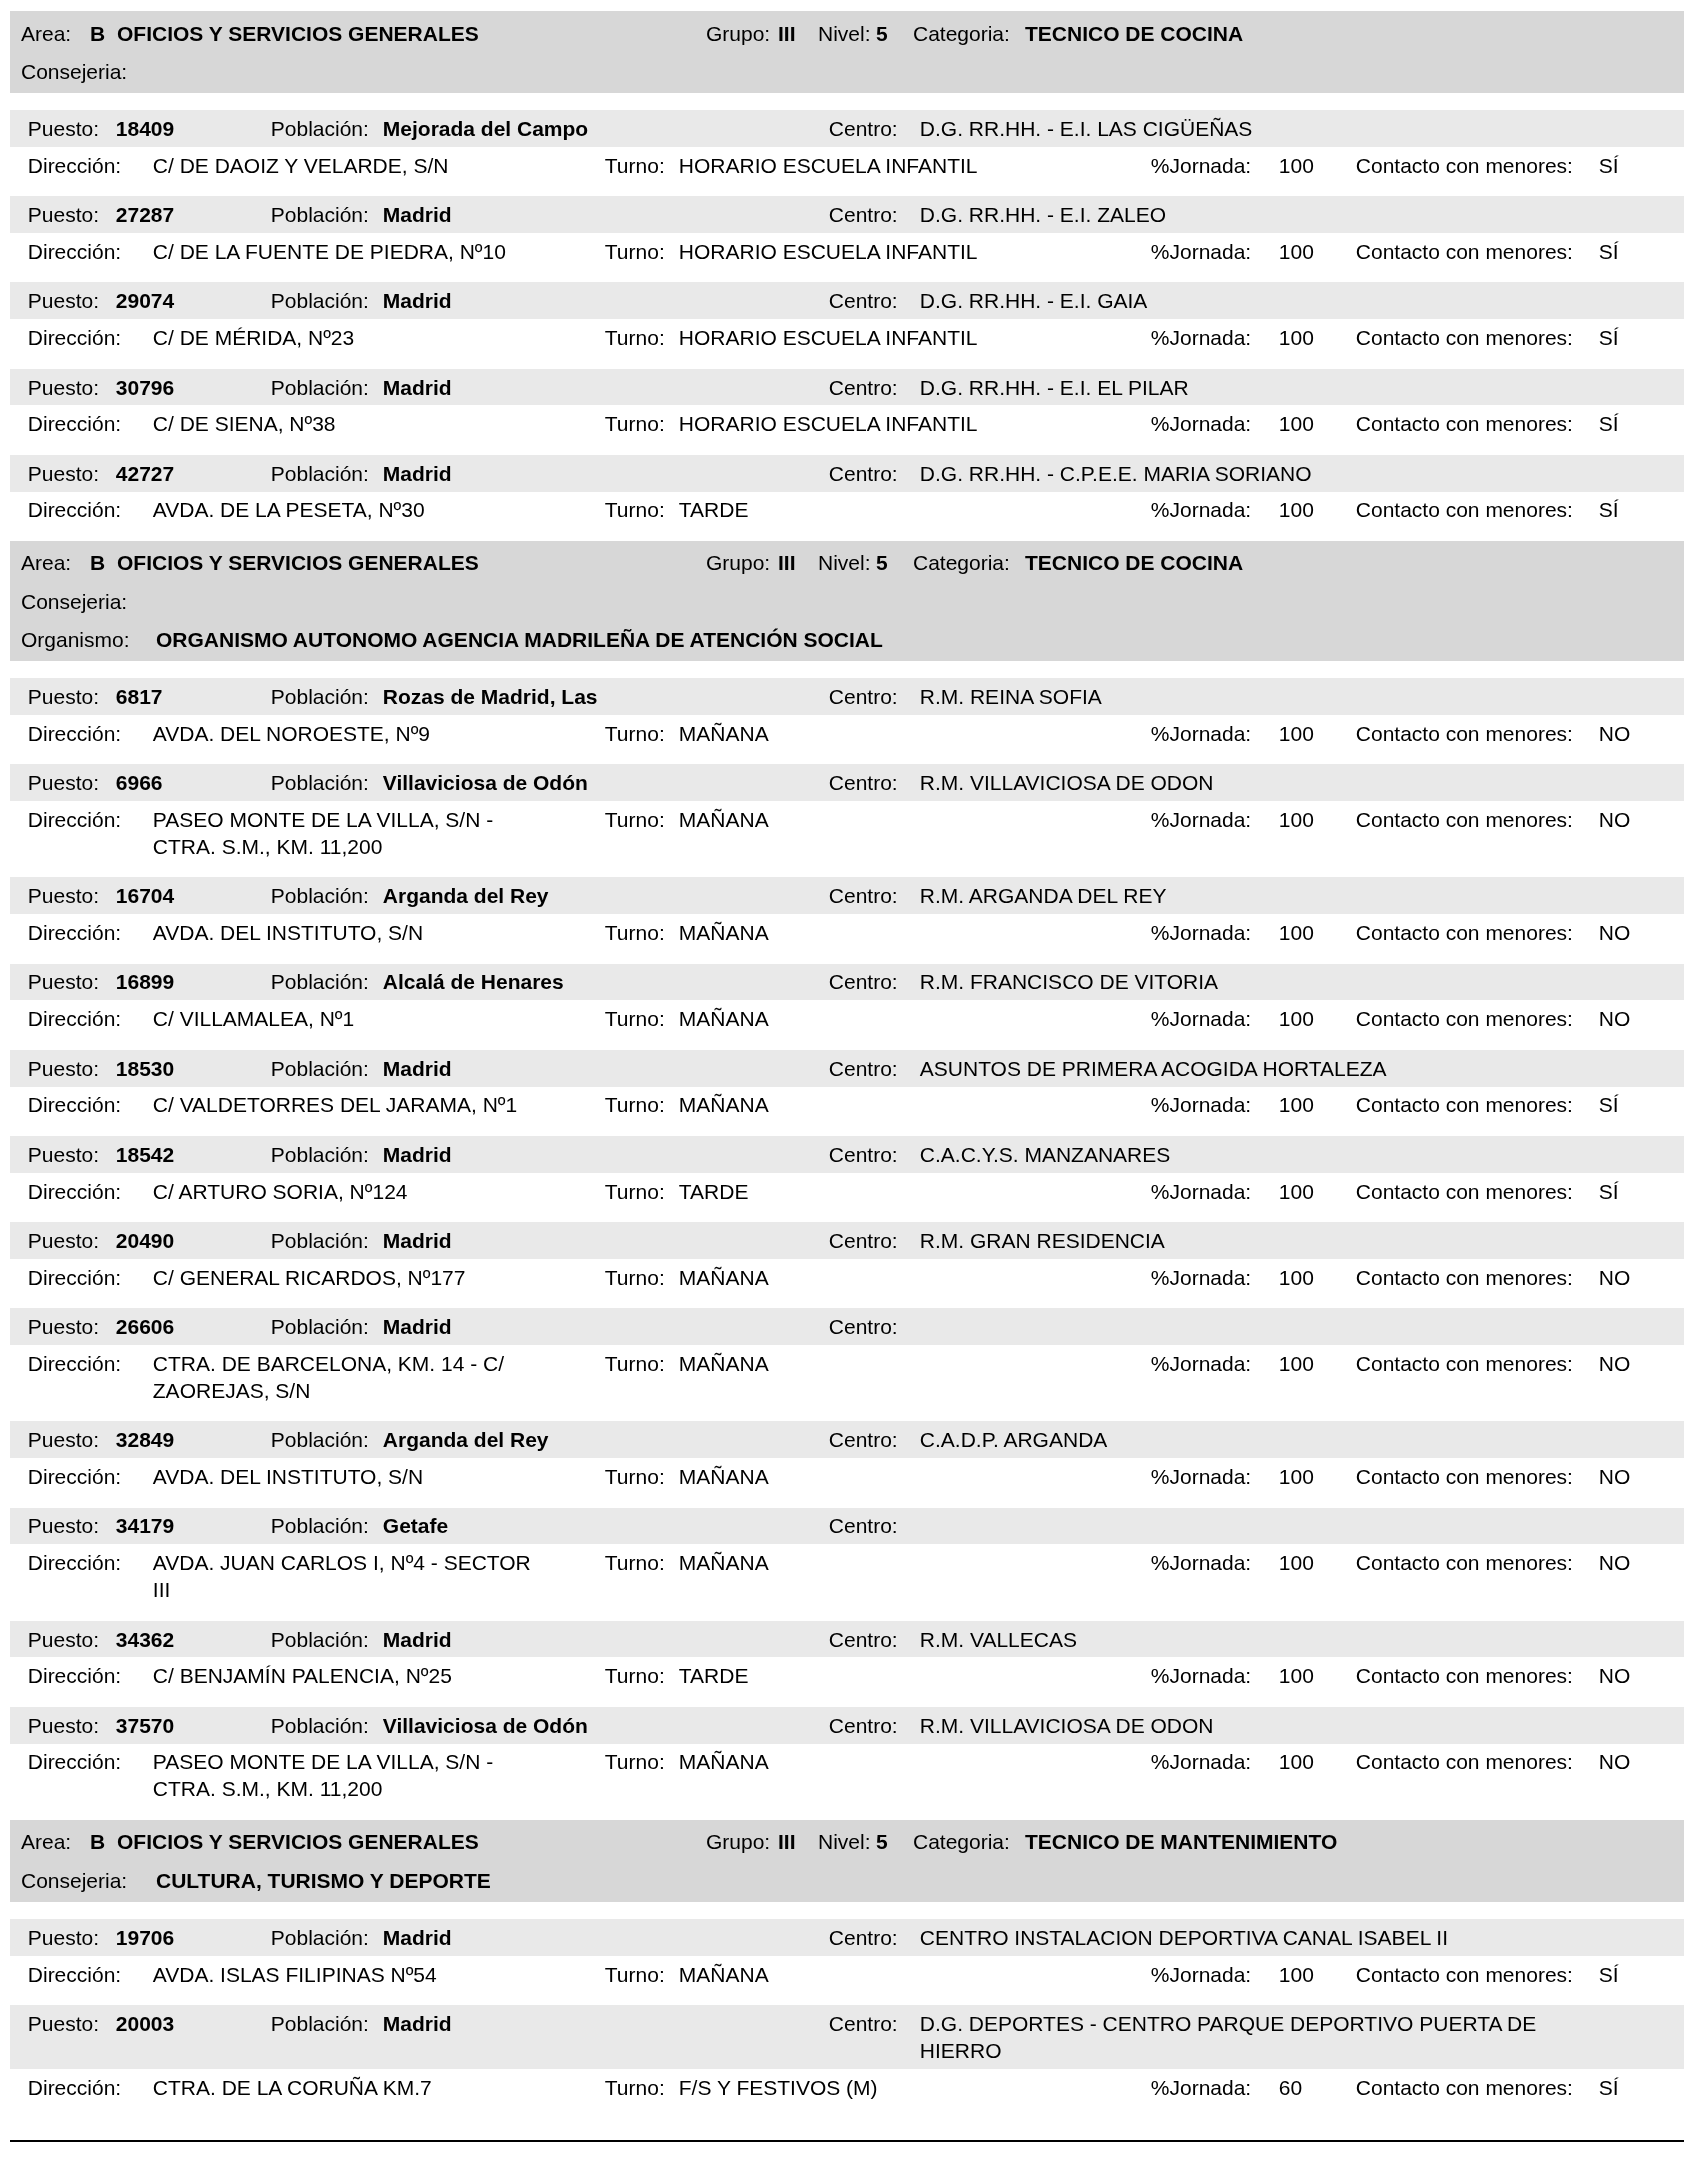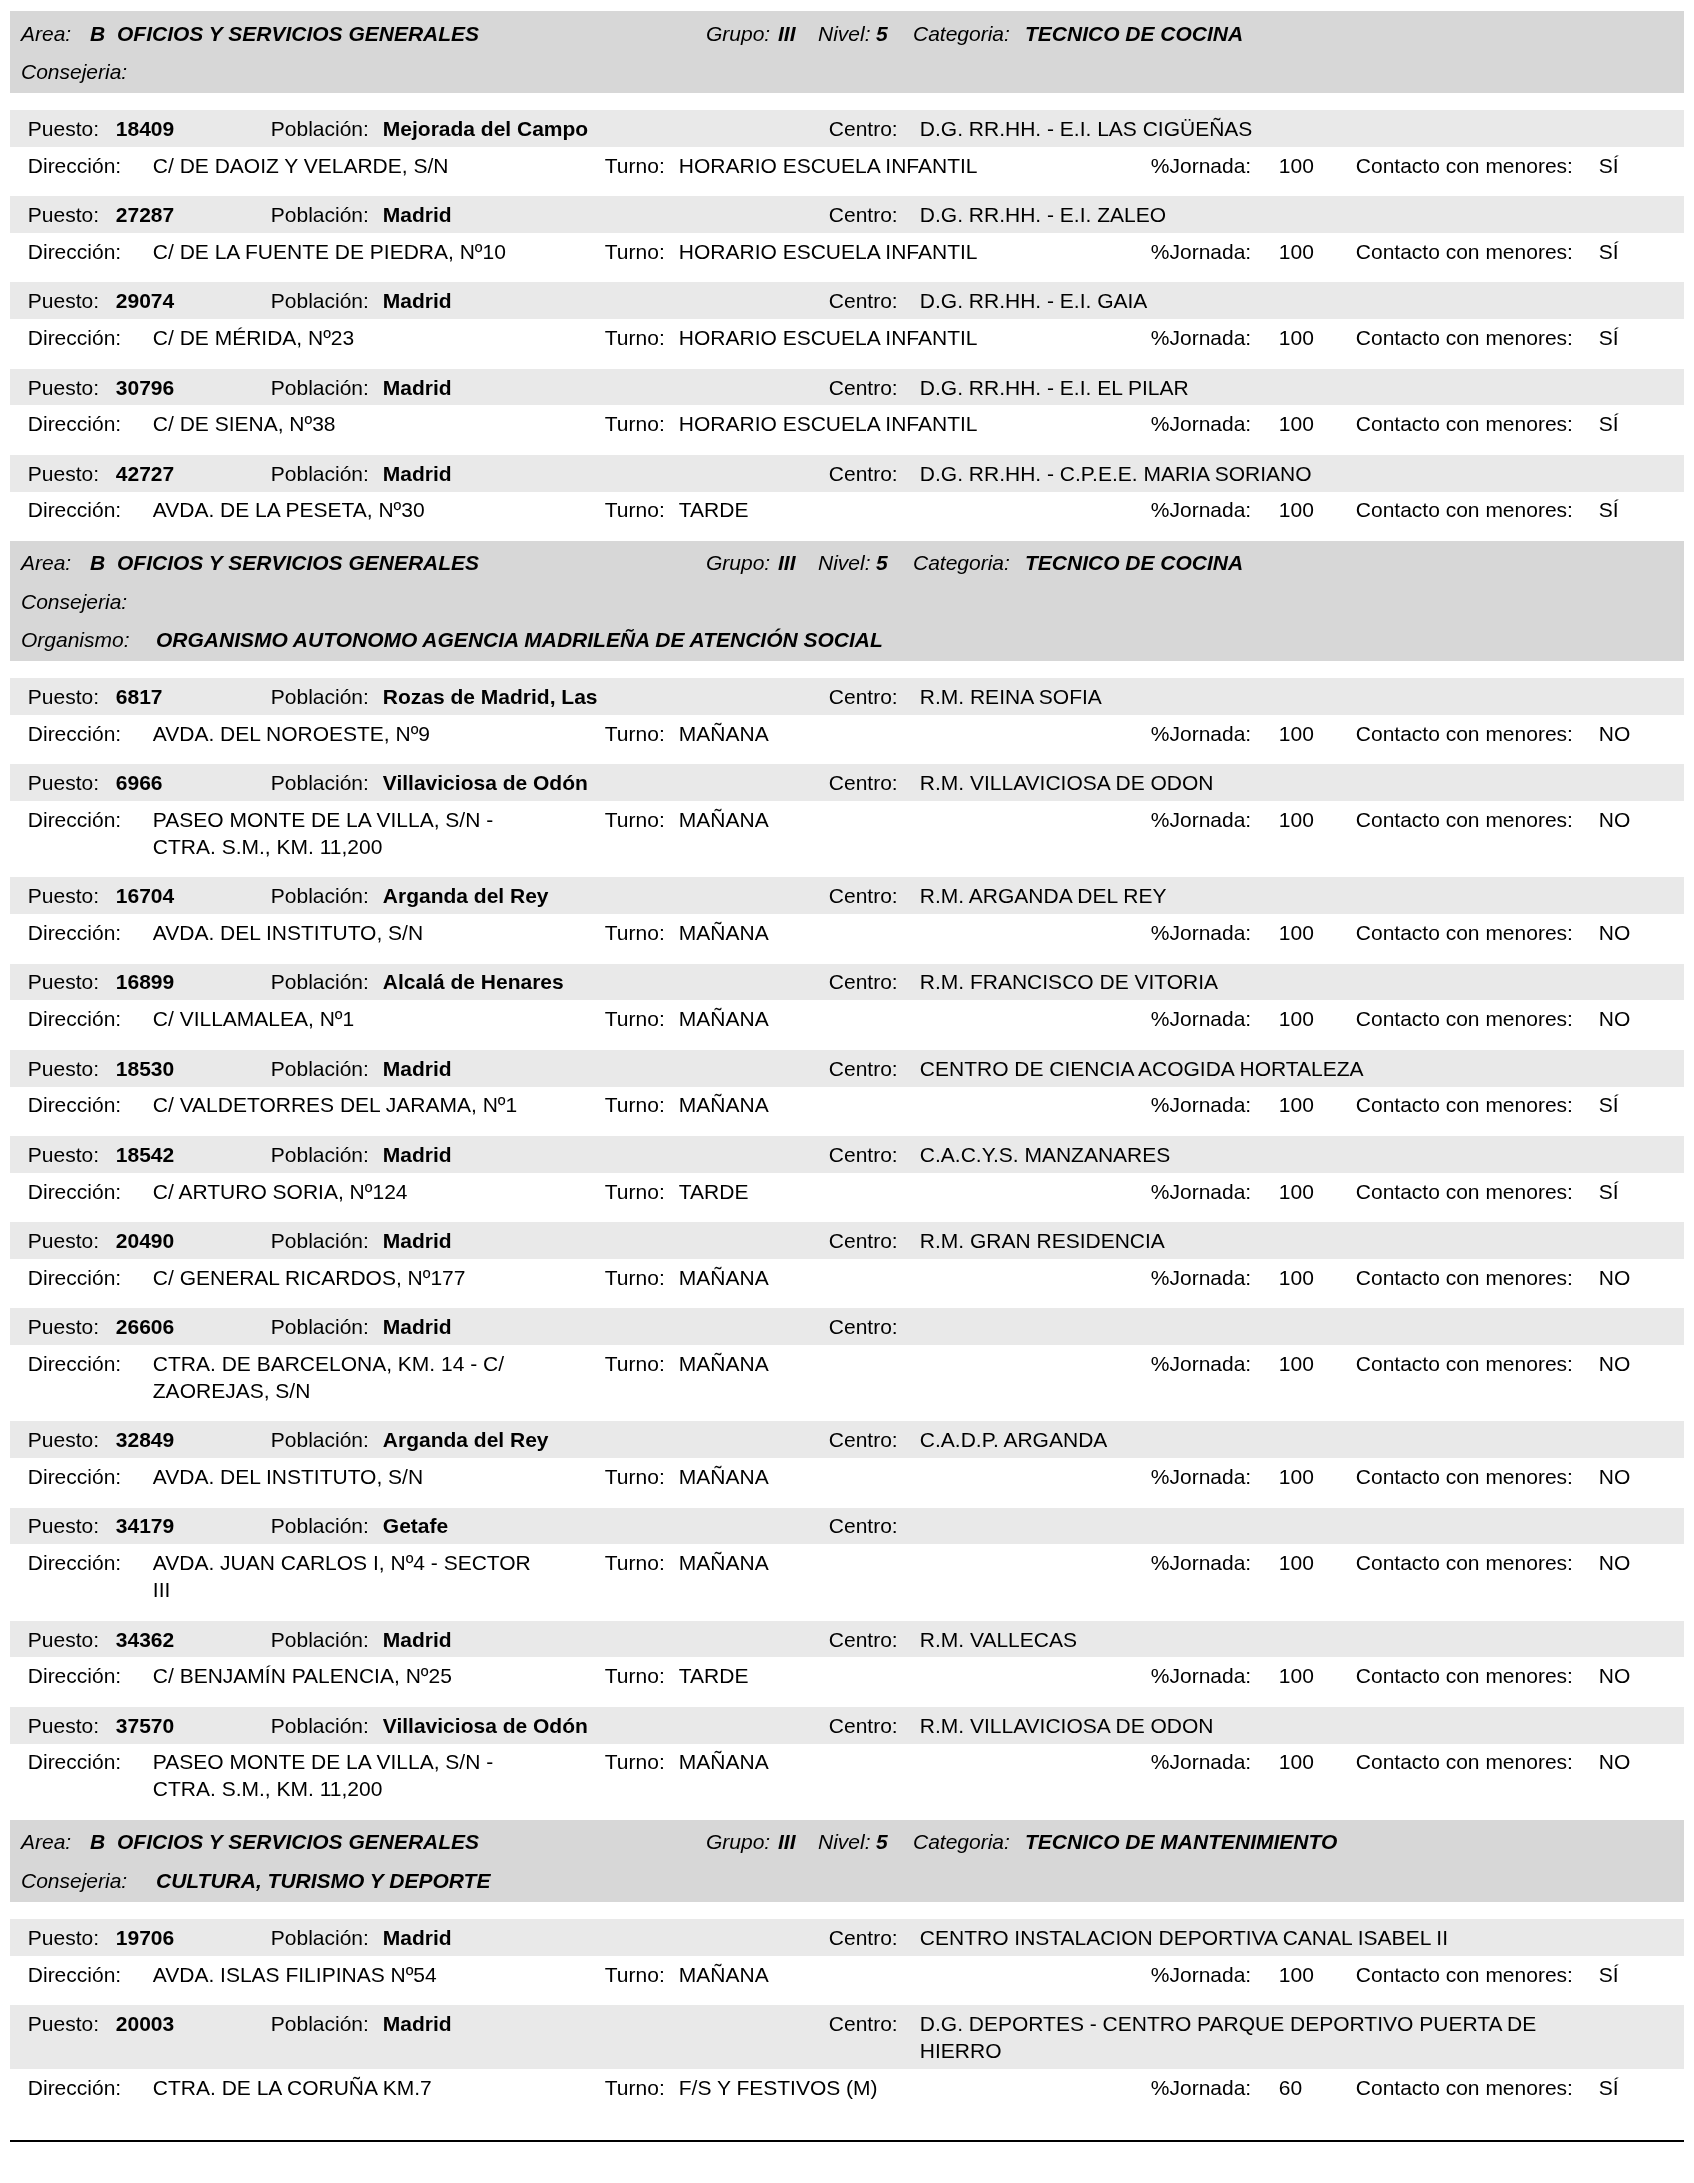--- a/index.html
+++ b/index.html
@@ -18,21 +18,20 @@
 
   .section-header {
     background: var(--header-bg, #d9d9d9);
     margin: 0 9.8px;
     padding: 2.8px 0;
   }
   .hline {
     display: grid;
     align-items: baseline;
     padding: 5.6px 11.2px;
-    font-style: italic;
   }
   .area-line  { grid-template-columns: 69px 27px 589px 72px 40px 58px 37px 112px 1fr; }
   .consejeria-line, .organismo-line { grid-template-columns: 135px 1fr; }
 
   .bold { font-weight: bold; }
   .lbl { white-space: nowrap; }
 
   .rows { margin-top: 17px; }
   .puesto-block { margin-bottom: 12.6px; }
 
@@ -288,21 +287,21 @@
       <span>NO</span>
     </div>
   </div>
           <div class="puesto-block">
     <div class="row-band">
       <span class="lbl">Puesto:</span>
       <span class="bold">18530</span>
       <span class="lbl">Población:</span>
       <span class="bold">Madrid</span>
       <span class="lbl">Centro:</span>
-      <span class="c-cval">CENTRO DE CIENCIA ACOGIDA HORTALEZA</span>
+      <span class="c-cval">ASUNTOS DE PRIMERA ACOGIDA HORTALEZA</span>
     </div>
     <div class="row-detail">
       <span class="lbl">Dirección:</span>
       <span class="c-dirval">C/ VALDETORRES DEL JARAMA, Nº1</span>
       <span class="lbl">Turno:</span>
       <span>MAÑANA</span>
       <span class="lbl">%Jornada:</span>
       <span>100</span>
       <span class="lbl">Contacto con menores:</span>
       <span>SÍ</span>

